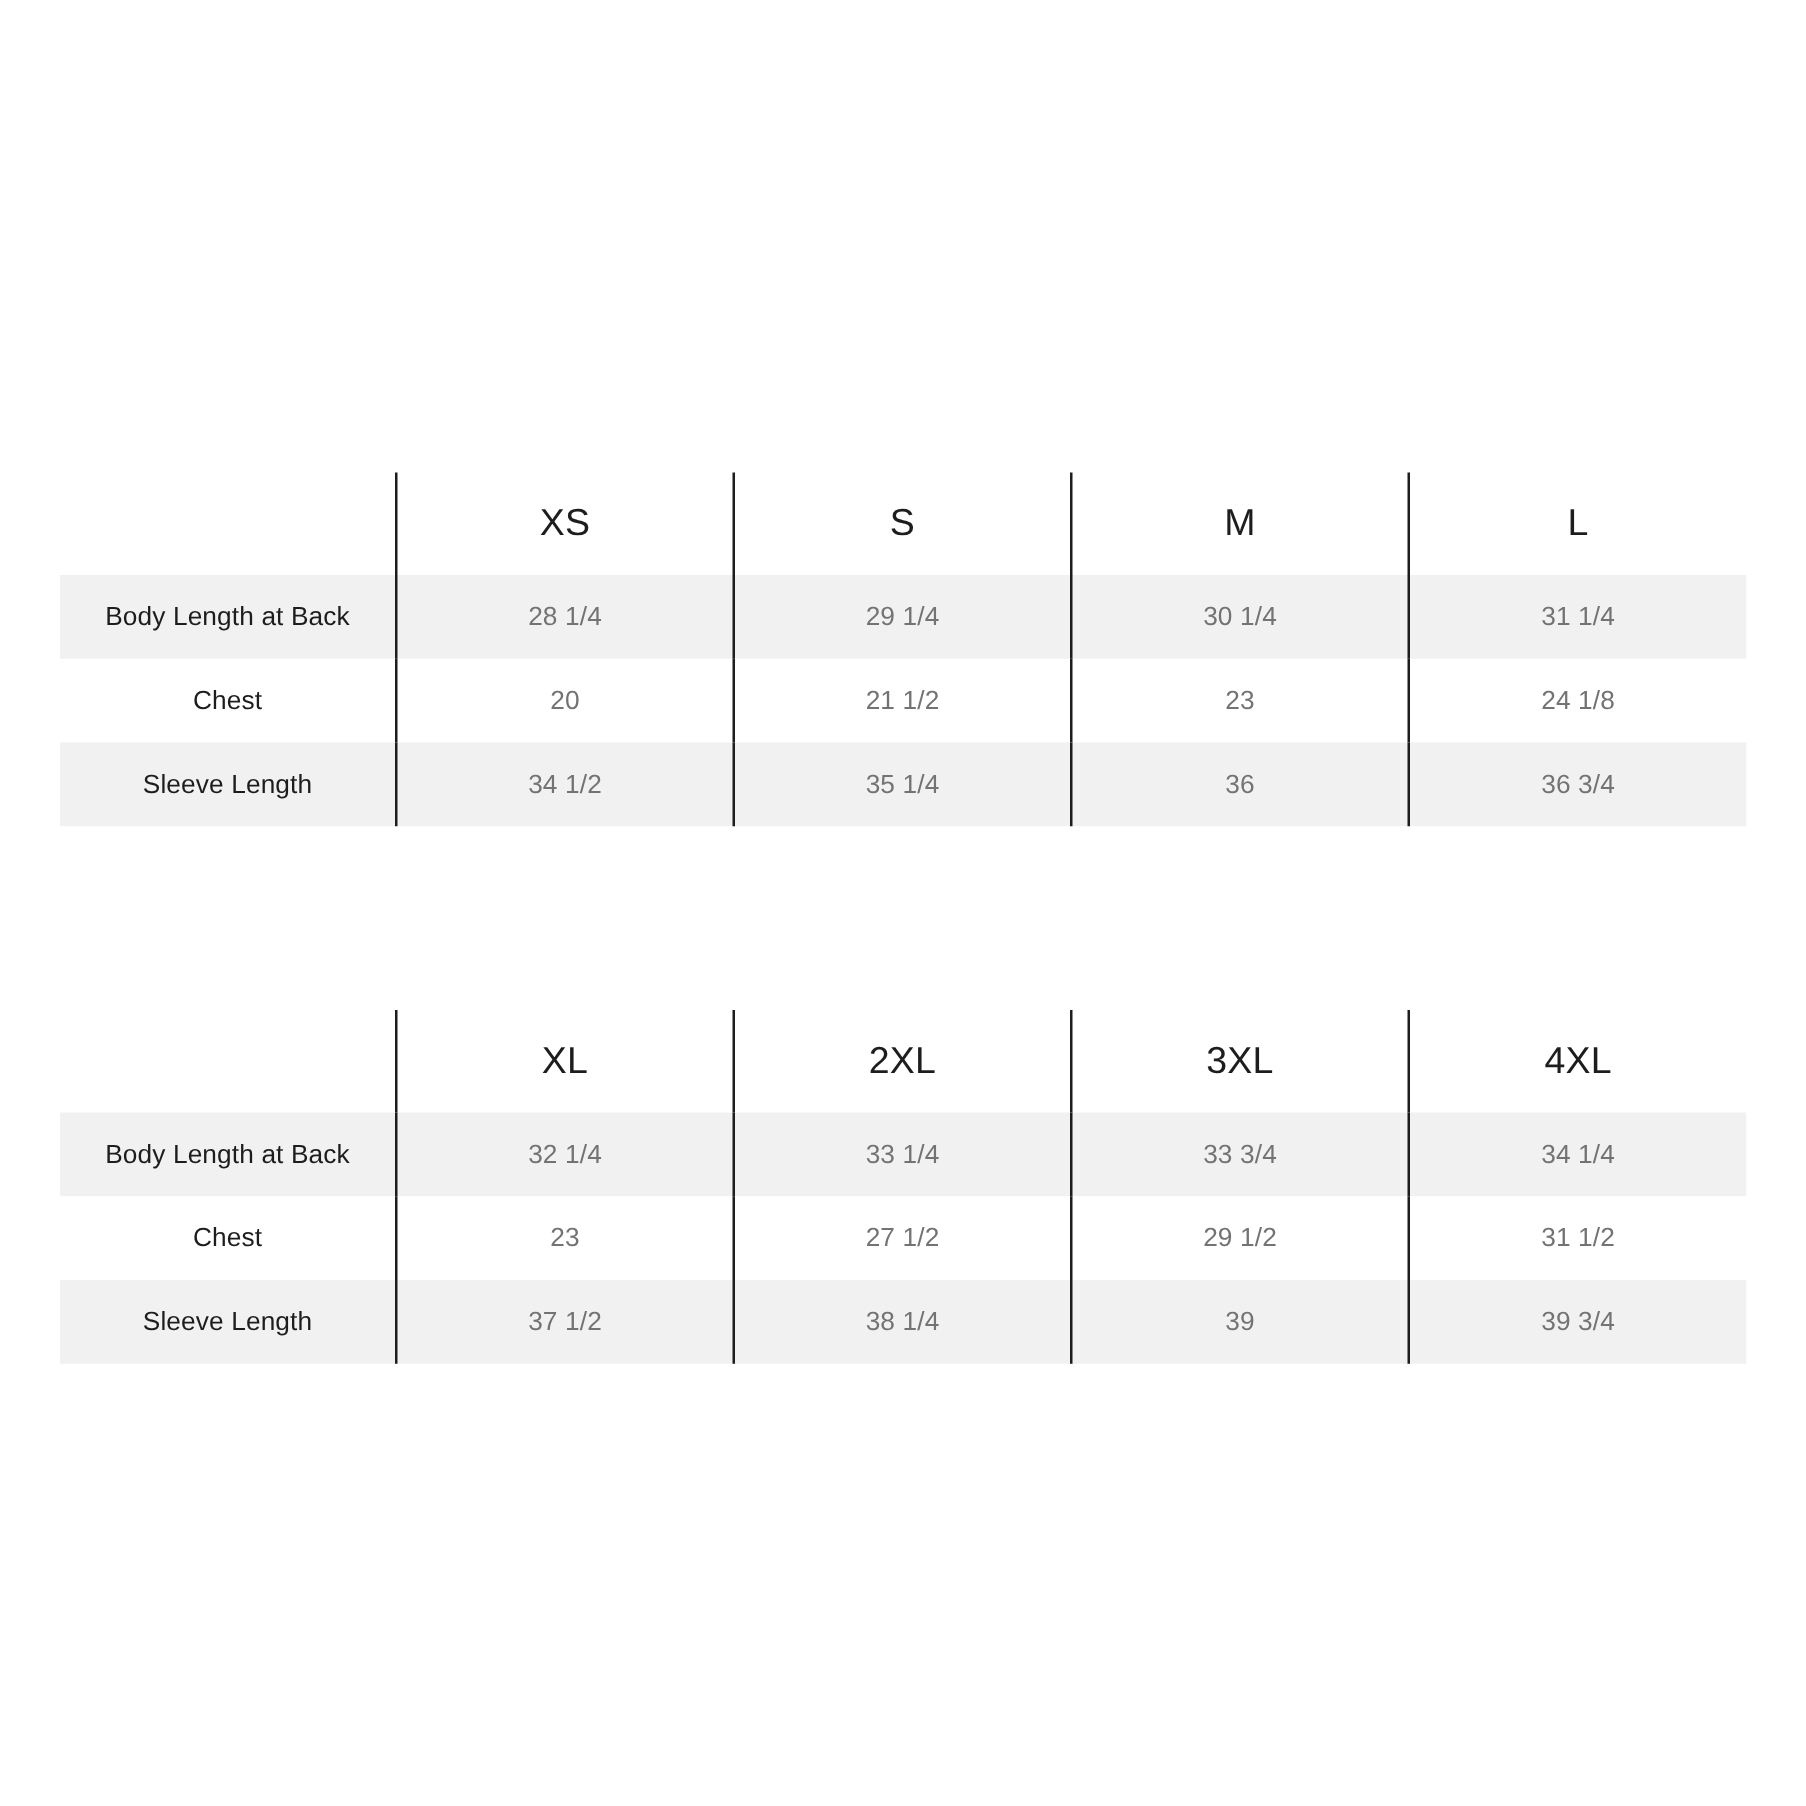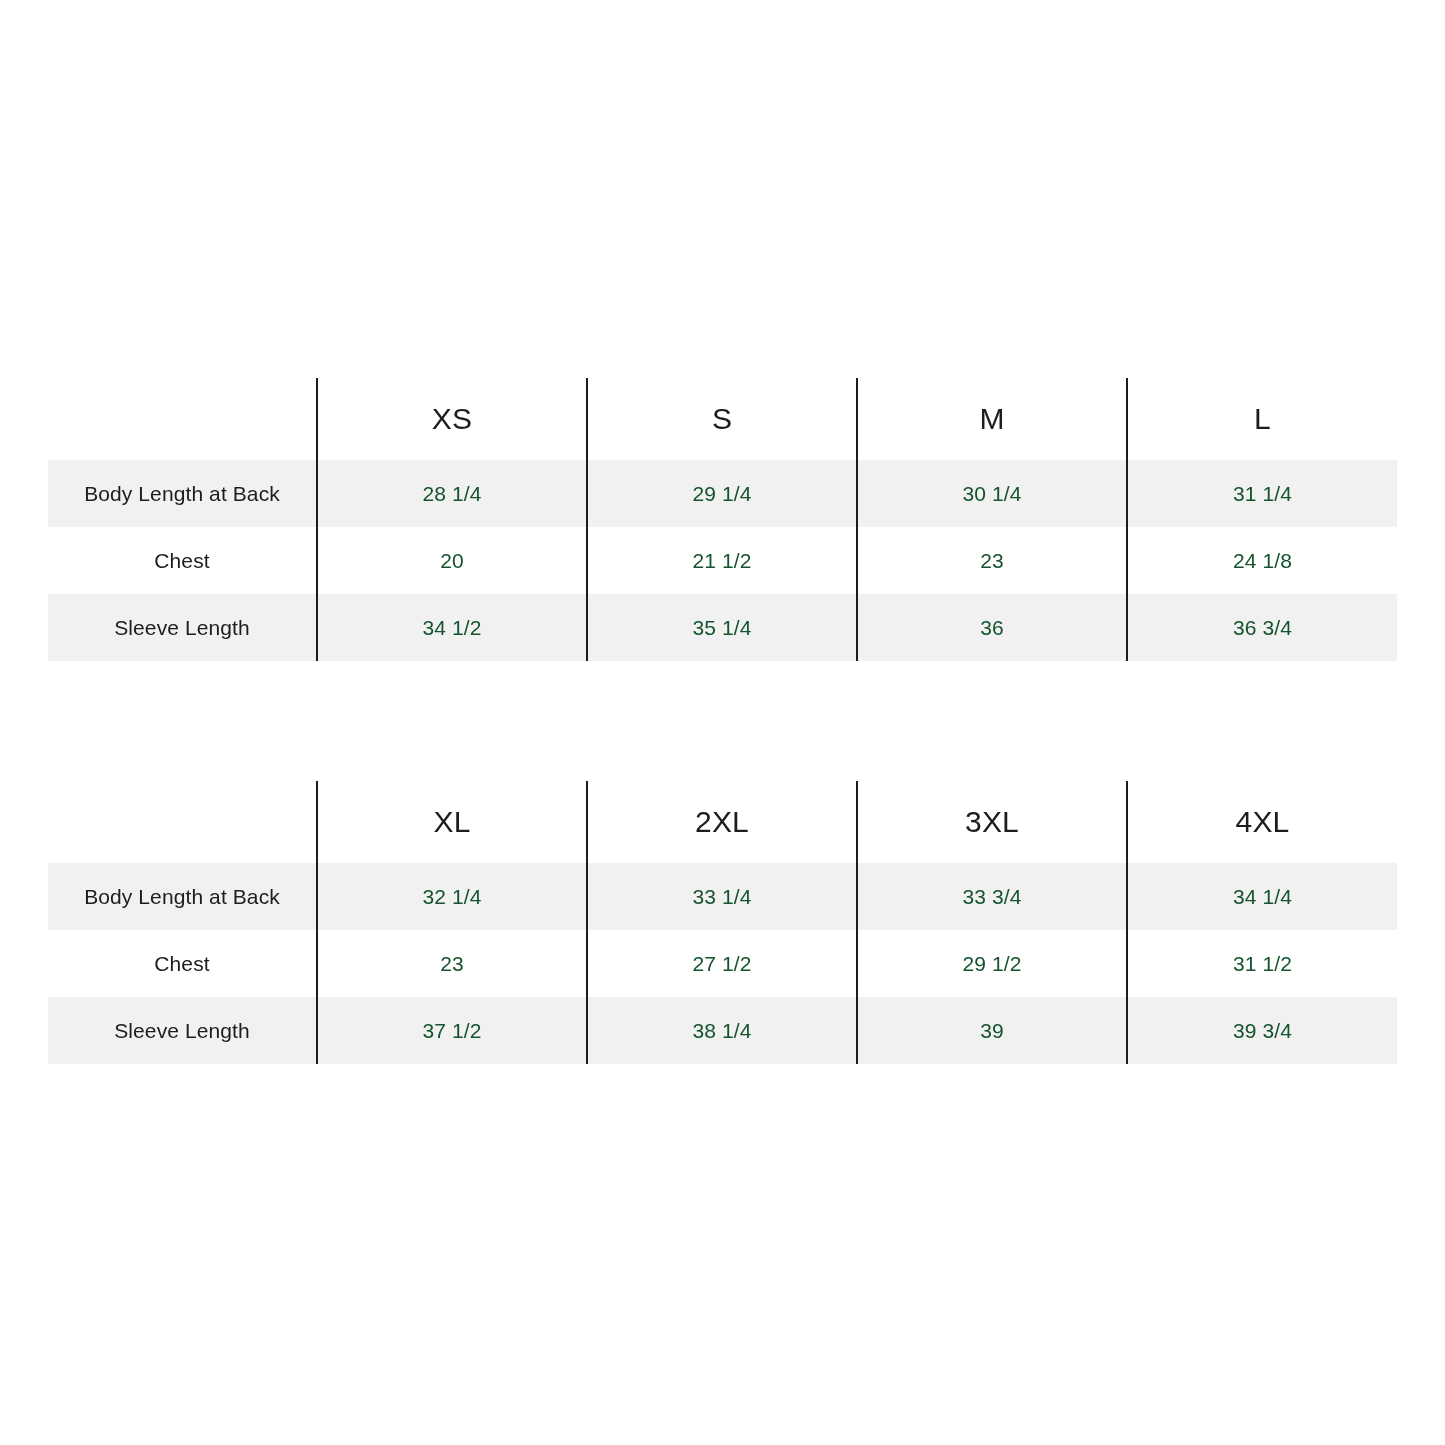--- a/index.html
+++ b/index.html
@@ -26,21 +26,21 @@
 
   .size-table {
     position: absolute;
     left: 48px;
     width: 1349px;
     border-collapse: collapse;
     table-layout: fixed;
   }
 
   #table-1 { top: 378px; }
-  #table-2 { top: 781px; }
+  #table-2 { top: 808px; }
 
   .size-table col.label-col { width: 269px; }
   .size-table col.size-col  { width: 270px; }
 
   .size-table th,
   .size-table td {
     padding: 0;
     margin: 0;
     text-align: center;
     vertical-align: middle;
@@ -73,21 +73,21 @@
     background: #f1f1f1;
   }
   .size-table tbody td.row-label {
     font-size: 21px;
     color: #1d1d1d;
     border-right: 2px solid #1d1d1d;
     letter-spacing: 0.1px;
   }
   .size-table tbody td.value {
     font-size: 21px;
-    color: #14532d;
+    color: #737373;
     border-right: 2px solid #1d1d1d;
     letter-spacing: 0.1px;
   }
   .size-table tbody td.value.last {
     border-right: none;
   }
 </style>
 </head>
 <body>
 

